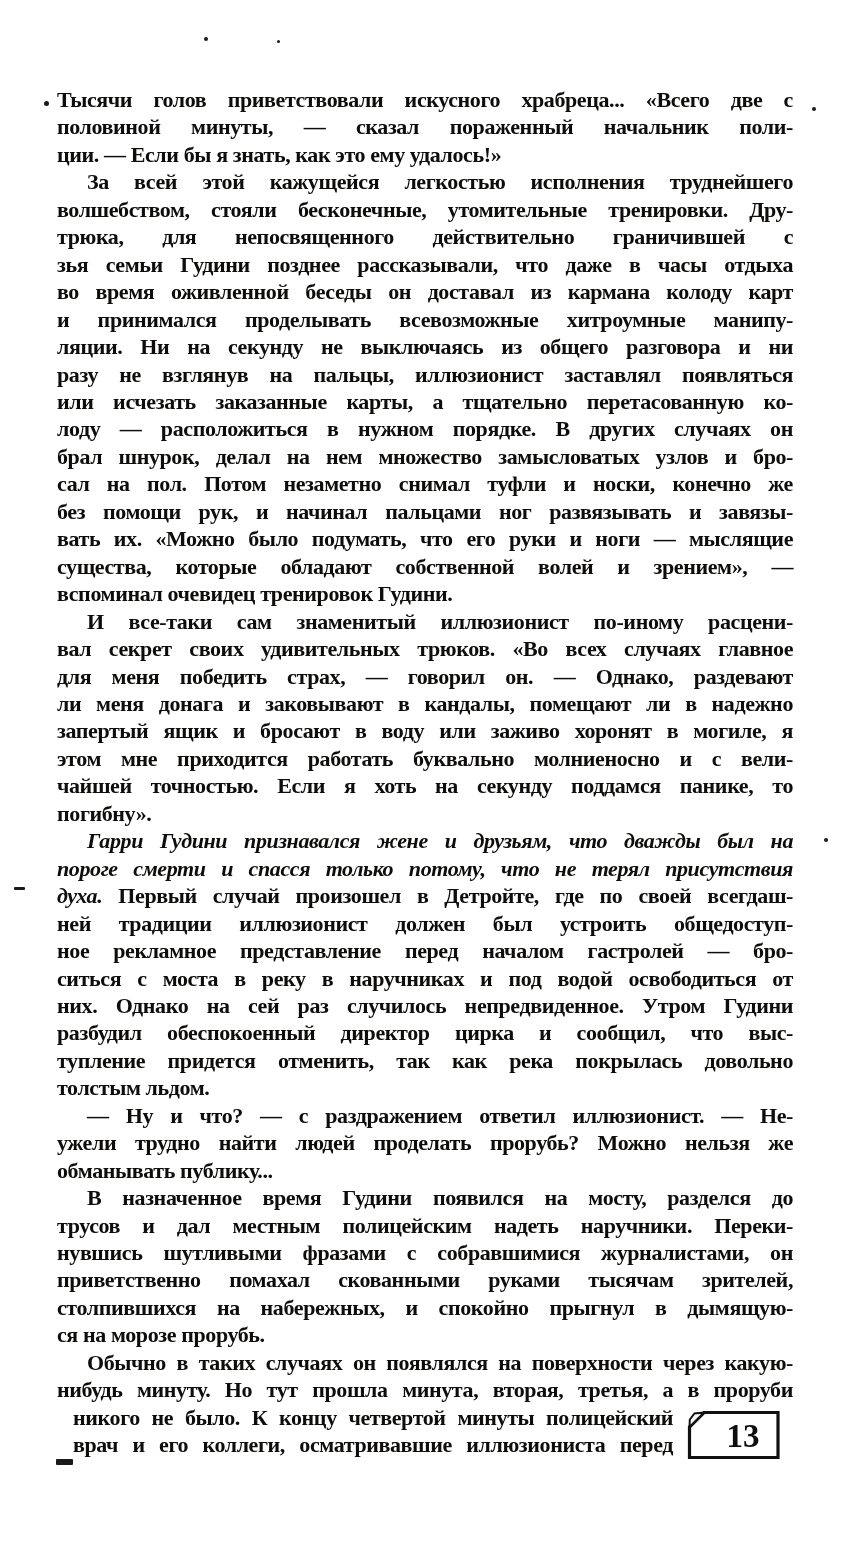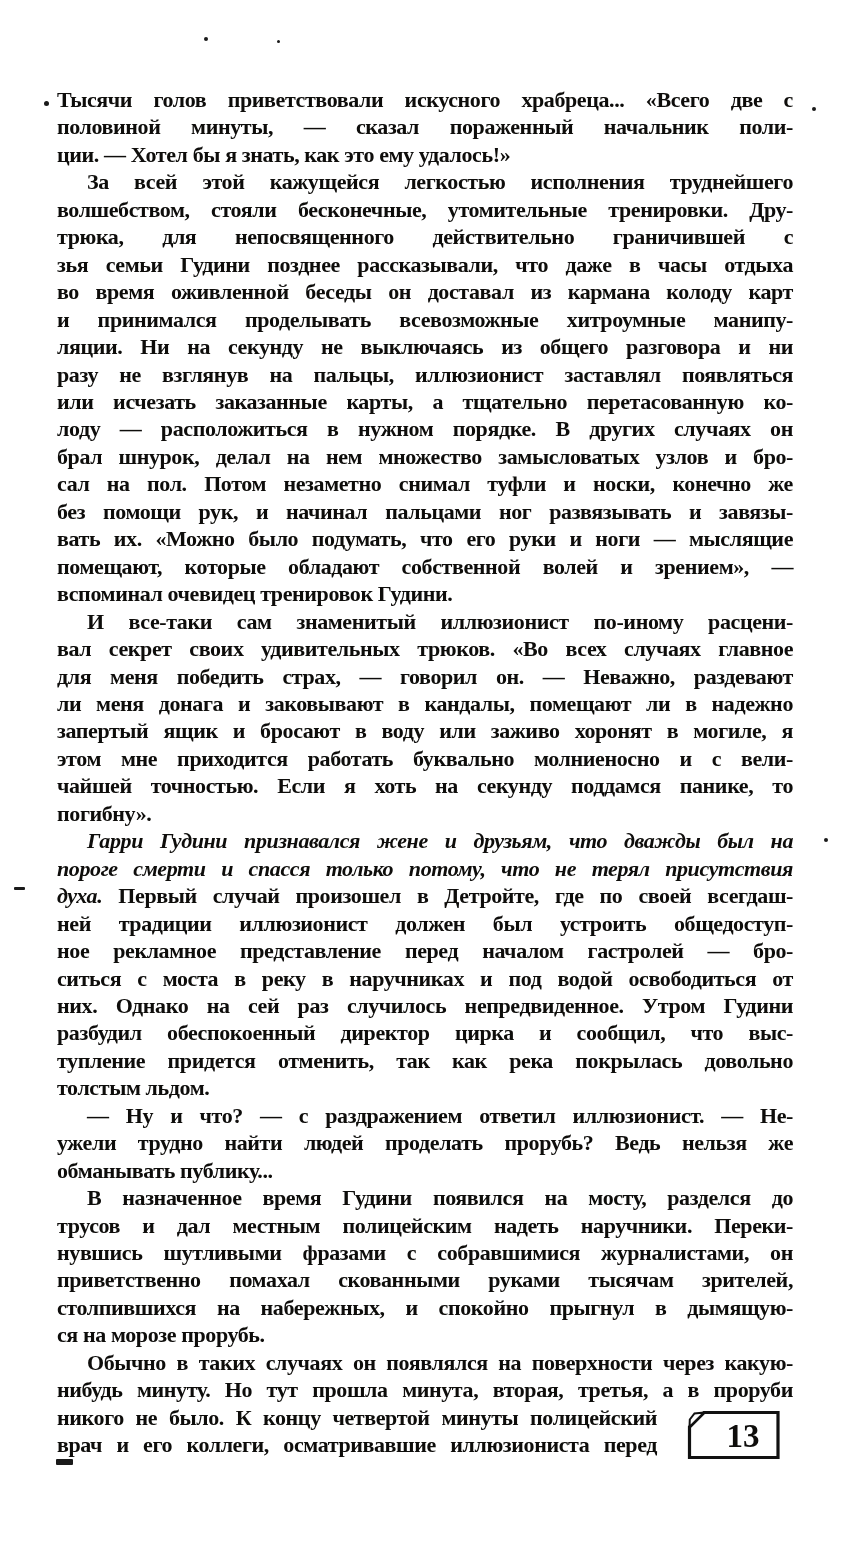--- a/index.html
+++ b/index.html
@@ -26,21 +26,21 @@
     font-size: 22px;
     font-weight: 700;
     letter-spacing: -0.4px;
     line-height: 27.45px;
     white-space: normal;
     text-align: justify;
     text-align-last: justify;
   }
   .line.lastline { text-align-last: left; }
   .line.indent { text-indent: 30px; }
-  .line.short { width: 600px; }
+  .line.short { width: 600px; margin-left: 16px; }
   .ital { font-style: italic; margin-top: 27px; }
   .page-box {
     position: absolute;
     left: 687px;
     top: 1410px;
     width: 94px;
     height: 50px;
   }
   .page-box svg { display: block; }
   .speck {
@@ -50,65 +50,65 @@
   }
   .speck.bar { border-radius: 1px; }
 </style>
 </head>
 <body>
 
 <div class="text-block">
     <div class="para">
       <div class="line"><span>Тысячи голов приветствовали искусного храбреца... «Всего две с</span></div>
       <div class="line"><span>половиной минуты, — сказал пораженный начальник поли-</span></div>
-      <div class="line lastline"><span>ции. — Хотел бы я знать, как это ему удалось!»</span></div>
+      <div class="line lastline"><span>ции. — Если бы я знать, как это ему удалось!»</span></div>
     </div>
     <div class="para">
       <div class="line indent"><span>За всей этой кажущейся легкостью исполнения труднейшего</span></div>
       <div class="line"><span>волшебством, стояли бесконечные, утомительные тренировки. Дру-</span></div>
       <div class="line"><span>трюка, для непосвященного действительно граничившей с</span></div>
       <div class="line"><span>зья семьи Гудини позднее рассказывали, что даже в часы отдыха</span></div>
       <div class="line"><span>во время оживленной беседы он доставал из кармана колоду карт</span></div>
       <div class="line"><span>и принимался проделывать всевозможные хитроумные манипу-</span></div>
       <div class="line"><span>ляции. Ни на секунду не выключаясь из общего разговора и ни</span></div>
       <div class="line"><span>разу не взглянув на пальцы, иллюзионист заставлял появляться</span></div>
       <div class="line"><span>или исчезать заказанные карты, а тщательно перетасованную ко-</span></div>
       <div class="line"><span>лоду — расположиться в нужном порядке. В других случаях он</span></div>
       <div class="line"><span>брал шнурок, делал на нем множество замысловатых узлов и бро-</span></div>
       <div class="line"><span>сал на пол. Потом незаметно снимал туфли и носки, конечно же</span></div>
       <div class="line"><span>без помощи рук, и начинал пальцами ног развязывать и завязы-</span></div>
       <div class="line"><span>вать их. «Можно было подумать, что его руки и ноги — мыслящие</span></div>
-      <div class="line"><span>помещают, которые обладают собственной волей и зрением», —</span></div>
+      <div class="line"><span>существа, которые обладают собственной волей и зрением», —</span></div>
       <div class="line lastline"><span>вспоминал очевидец тренировок Гудини.</span></div>
     </div>
     <div class="para">
       <div class="line indent"><span>И все-таки сам знаменитый иллюзионист по-иному расцени-</span></div>
       <div class="line"><span>вал секрет своих удивительных трюков. «Во всех случаях главное</span></div>
-      <div class="line"><span>для меня победить страх, — говорил он. — Неважно, раздевают</span></div>
+      <div class="line"><span>для меня победить страх, — говорил он. — Однако, раздевают</span></div>
       <div class="line"><span>ли меня донага и заковывают в кандалы, помещают ли в надежно</span></div>
       <div class="line"><span>запертый ящик и бросают в воду или заживо хоронят в могиле, я</span></div>
       <div class="line"><span>этом мне приходится работать буквально молниеносно и с вели-</span></div>
       <div class="line"><span>чайшей точностью. Если я хоть на секунду поддамся панике, то</span></div>
       <div class="line lastline"><span>погибну».</span></div>
     </div>
     <div class="para">
       <div class="line indent"><span class="ital">Гарри Гудини признавался жене и друзьям, что дважды был на</span></div>
       <div class="line"><span class="ital">пороге смерти и спасся только потому, что не терял присутствия</span></div>
       <div class="line"><span class="ital">духа.</span><span> Первый случай произошел в Детройте, где по своей всегдаш-</span></div>
       <div class="line"><span>ней традиции иллюзионист должен был устроить общедоступ-</span></div>
       <div class="line"><span>ное рекламное представление перед началом гастролей — бро-</span></div>
       <div class="line"><span>ситься с моста в реку в наручниках и под водой освободиться от</span></div>
       <div class="line"><span>них. Однако на сей раз случилось непредвиденное. Утром Гудини</span></div>
       <div class="line"><span>разбудил обеспокоенный директор цирка и сообщил, что выс-</span></div>
       <div class="line"><span>тупление придется отменить, так как река покрылась довольно</span></div>
       <div class="line lastline"><span>толстым льдом.</span></div>
     </div>
     <div class="para">
       <div class="line indent"><span>— Ну и что? — с раздражением ответил иллюзионист. — Не-</span></div>
-      <div class="line"><span>ужели трудно найти людей проделать прорубь? Ведь нельзя же</span></div>
+      <div class="line"><span>ужели трудно найти людей проделать прорубь? Можно нельзя же</span></div>
       <div class="line lastline"><span>обманывать публику...</span></div>
     </div>
     <div class="para">
       <div class="line indent"><span>В назначенное время Гудини появился на мосту, разделся до</span></div>
       <div class="line"><span>трусов и дал местным полицейским надеть наручники. Переки-</span></div>
       <div class="line"><span>нувшись шутливыми фразами с собравшимися журналистами, он</span></div>
       <div class="line"><span>приветственно помахал скованными руками тысячам зрителей,</span></div>
       <div class="line"><span>столпившихся на набережных, и спокойно прыгнул в дымящую-</span></div>
       <div class="line lastline"><span>ся на морозе прорубь.</span></div>
     </div>

